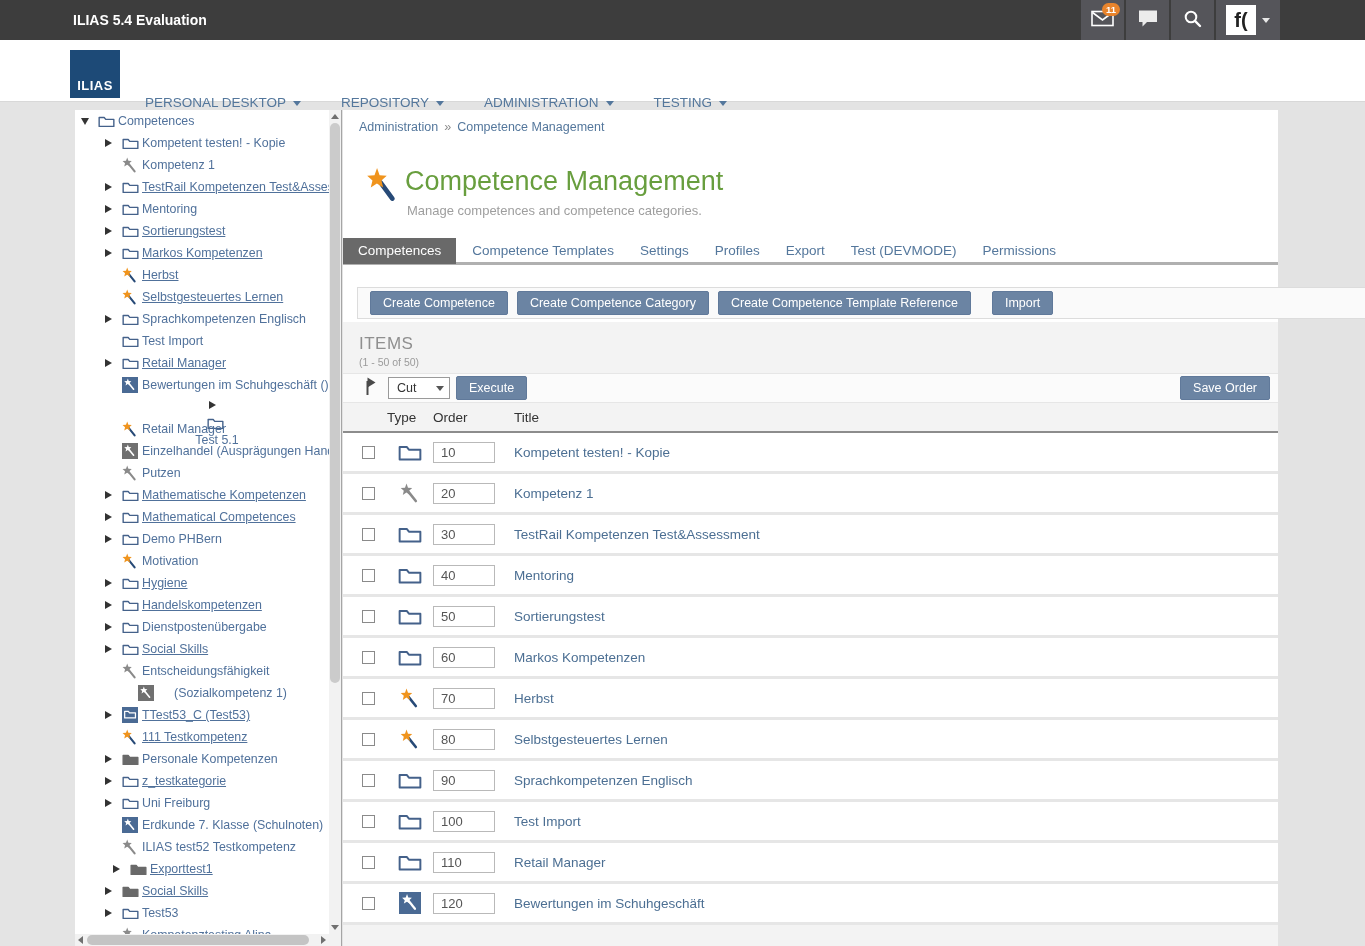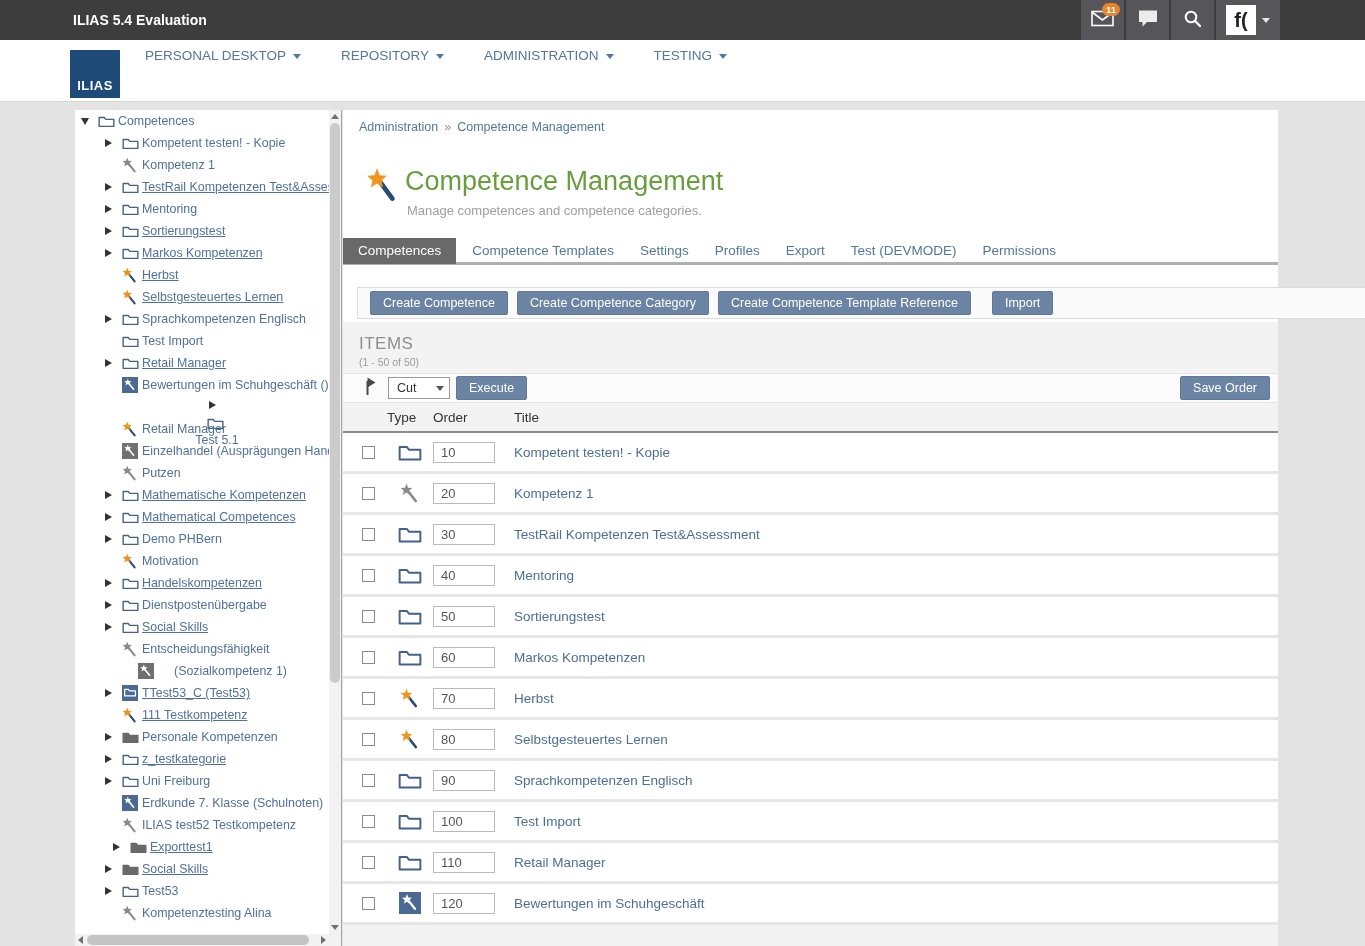--- a/index.html
+++ b/index.html
@@ -16,21 +16,21 @@
   .topbar-buttons { position:absolute; right:85px; top:0; height:40px; display:flex; }
   .tb-btn { width:45px; height:40px; background:#55555a; border-left:2px solid #3d3d3d; display:flex; align-items:center; justify-content:center; position:relative; cursor:pointer; }
   .tb-btn.logo { width:66px; }
   .badge { position:absolute; top:3px; right:4px; background:#e8842c; color:#fff; font-size:9.5px; font-weight:bold; padding:1px 4px; border-radius:8px; line-height:11px; }
   .logo-box { width:30px; height:30px; background:#fff; color:#222; font-weight:bold; font-size:20px; line-height:30px; text-align:center; overflow:hidden; }
   .caret-w { width:0; height:0; border-left:4px solid transparent; border-right:4px solid transparent; border-top:5px solid #e8e8e8; margin-left:6px; }
 
   
   .header { position:absolute; top:40px; left:0; width:100%; height:62px; background:#fff; border-bottom:1px solid #d8d8d8; z-index:20; }
   .ilias-logo { position:absolute; left:70px; top:10px; width:50px; height:48px; background:#1d4a77; color:#fff; font-weight:bold; font-size:13px; text-align:center; line-height:13px; padding-top:29px; letter-spacing:.5px; }
-  .main-nav { position:absolute; left:145px; top:8px; height:70px; display:flex; align-items:flex-start; }
+  .main-nav { position:absolute; left:145px; top:0; height:70px; display:flex; align-items:flex-end; }
   .nav-item { color:#54779c; font-size:13.5px; margin-right:40px; cursor:pointer; display:flex; align-items:center; white-space:nowrap; }
   .caret-b { width:0; height:0; border-left:4px solid transparent; border-right:4px solid transparent; border-top:5px solid #54779c; margin-left:7px; margin-top:2px; }
 
   
   .layout { position:absolute; top:110px; left:0; right:0; bottom:0; }
   .gutter-left { position:absolute; left:0; top:0; bottom:0; width:75px; background:#e4e4e4; }
 
   
   .tree-panel { position:absolute; left:75px; top:0; bottom:0; width:267px; background:#fff; border-right:1px solid #a5a5a5; overflow:hidden; }
   .tree-body { position:absolute; left:0; top:0; right:12px; bottom:12px; overflow:hidden; }
@@ -387,20 +387,31 @@
         </div>
         <div class="tree-row" style="padding-left: 30px;">
           <span class="exp-slot">
             <span class="exp-right"></span>
           </span>
           <span class="ico-slot">
             <svg width="17" height="13.94" viewBox="0 0 22 18">
               <path d="M1.5 5.5 V16 H20.5 V7 H10 L8 4.5 H1.5 Z" fill="none" stroke="#44618a" stroke-width="1.8" stroke-linejoin="round"></path>
             </svg>
           </span>
+          <span class="tree-label u">Hygiene</span>
+        </div>
+        <div class="tree-row" style="padding-left: 30px;">
+          <span class="exp-slot">
+            <span class="exp-right"></span>
+          </span>
+          <span class="ico-slot">
+            <svg width="17" height="13.94" viewBox="0 0 22 18">
+              <path d="M1.5 5.5 V16 H20.5 V7 H10 L8 4.5 H1.5 Z" fill="none" stroke="#44618a" stroke-width="1.8" stroke-linejoin="round"></path>
+            </svg>
+          </span>
           <span class="tree-label u">Handelskompetenzen</span>
         </div>
         <div class="tree-row" style="padding-left: 30px;">
           <span class="exp-slot">
             <span class="exp-right"></span>
           </span>
           <span class="ico-slot">
             <svg width="17" height="13.94" viewBox="0 0 22 18">
               <path d="M1.5 5.5 V16 H20.5 V7 H10 L8 4.5 H1.5 Z" fill="none" stroke="#44618a" stroke-width="1.8" stroke-linejoin="round"></path>
             </svg>

